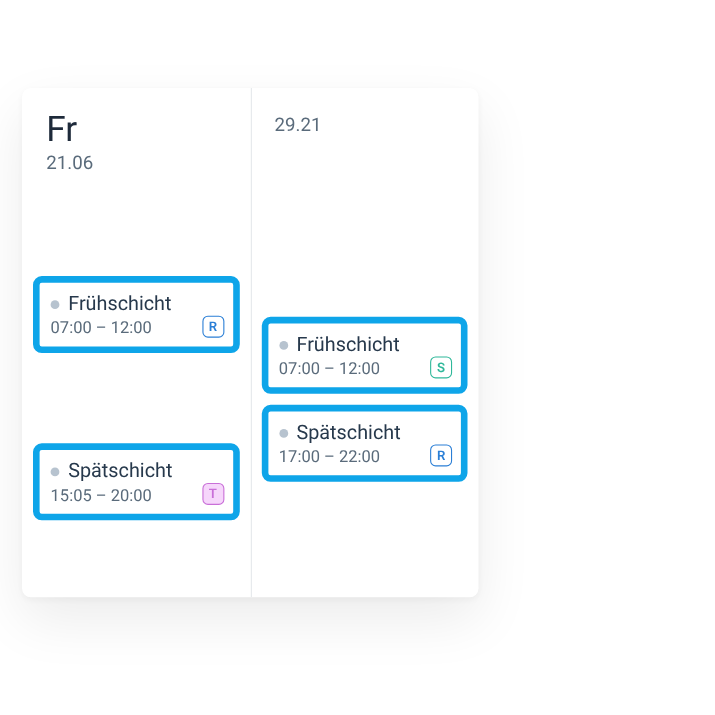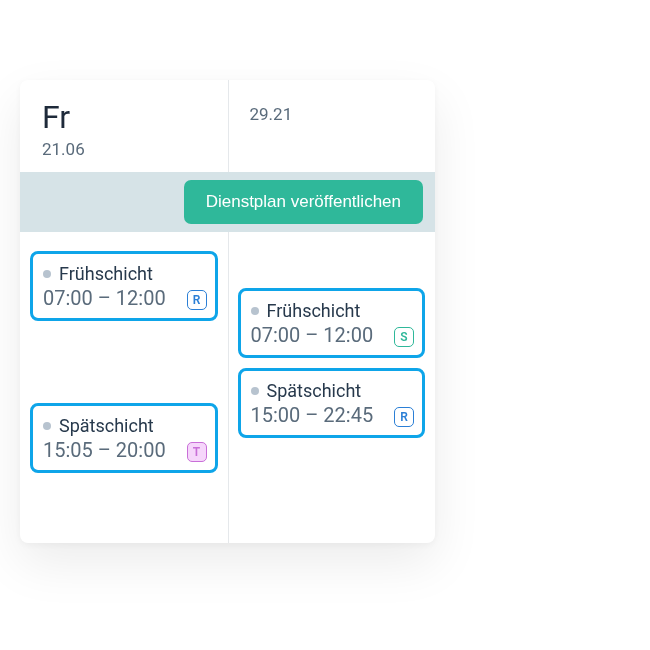--- a/index.html
+++ b/index.html
@@ -72,21 +72,21 @@
     font-size: 17px;
     font-weight: 400;
     cursor: pointer;
   }
   .col-body {
     padding: 78px 10px 12px 10px;
     min-height: 370px;
     position: relative;
   }
   .shift {
-    border: 3px solid #0ea5e9;
+    border: 6px solid #0ea5e9;
     border-radius: 8px;
     padding: 9px 10px 8px 10px;
     margin-bottom: 10px;
     position: relative;
   }
   .shift-title-row {
     display: flex;
     align-items: center;
     gap: 8px;
   }
@@ -95,21 +95,21 @@
     height: 8px;
     border-radius: 50%;
     background: #b7c3cf;
     flex-shrink: 0;
   }
   .shift-title {
     font-size: 18px;
     color: #27394c;
   }
   .shift-time {
-    font-size: 20px;
+    font-size: 15px;
     color: #5a6b7b;
     margin-top: 2px;
   }
   .badge {
     position: absolute;
     right: 8px;
     bottom: 8px;
     width: 20px;
     height: 20px;
     border-radius: 5px;
@@ -169,23 +169,20 @@
             <span class="shift-title">Frühschicht</span>
           </div>
           <div class="shift-time">07:00 – 12:00</div>
           <div class="badge badge-S">S</div>
         </div>
         <div class="shift">
           <div class="shift-title-row">
             <span class="dot"></span>
             <span class="shift-title">Spätschicht</span>
           </div>
-          <div class="shift-time">15:00 – 22:45</div>
+          <div class="shift-time">17:00 – 22:00</div>
           <div class="badge badge-R">R</div>
         </div>
       </div>
     </div>
 
-    <div class="publish-strip">
-      <button class="publish-btn">Dienstplan veröffentlichen</button>
-    </div>
   </div>
 </div>
 
 </body></html>

